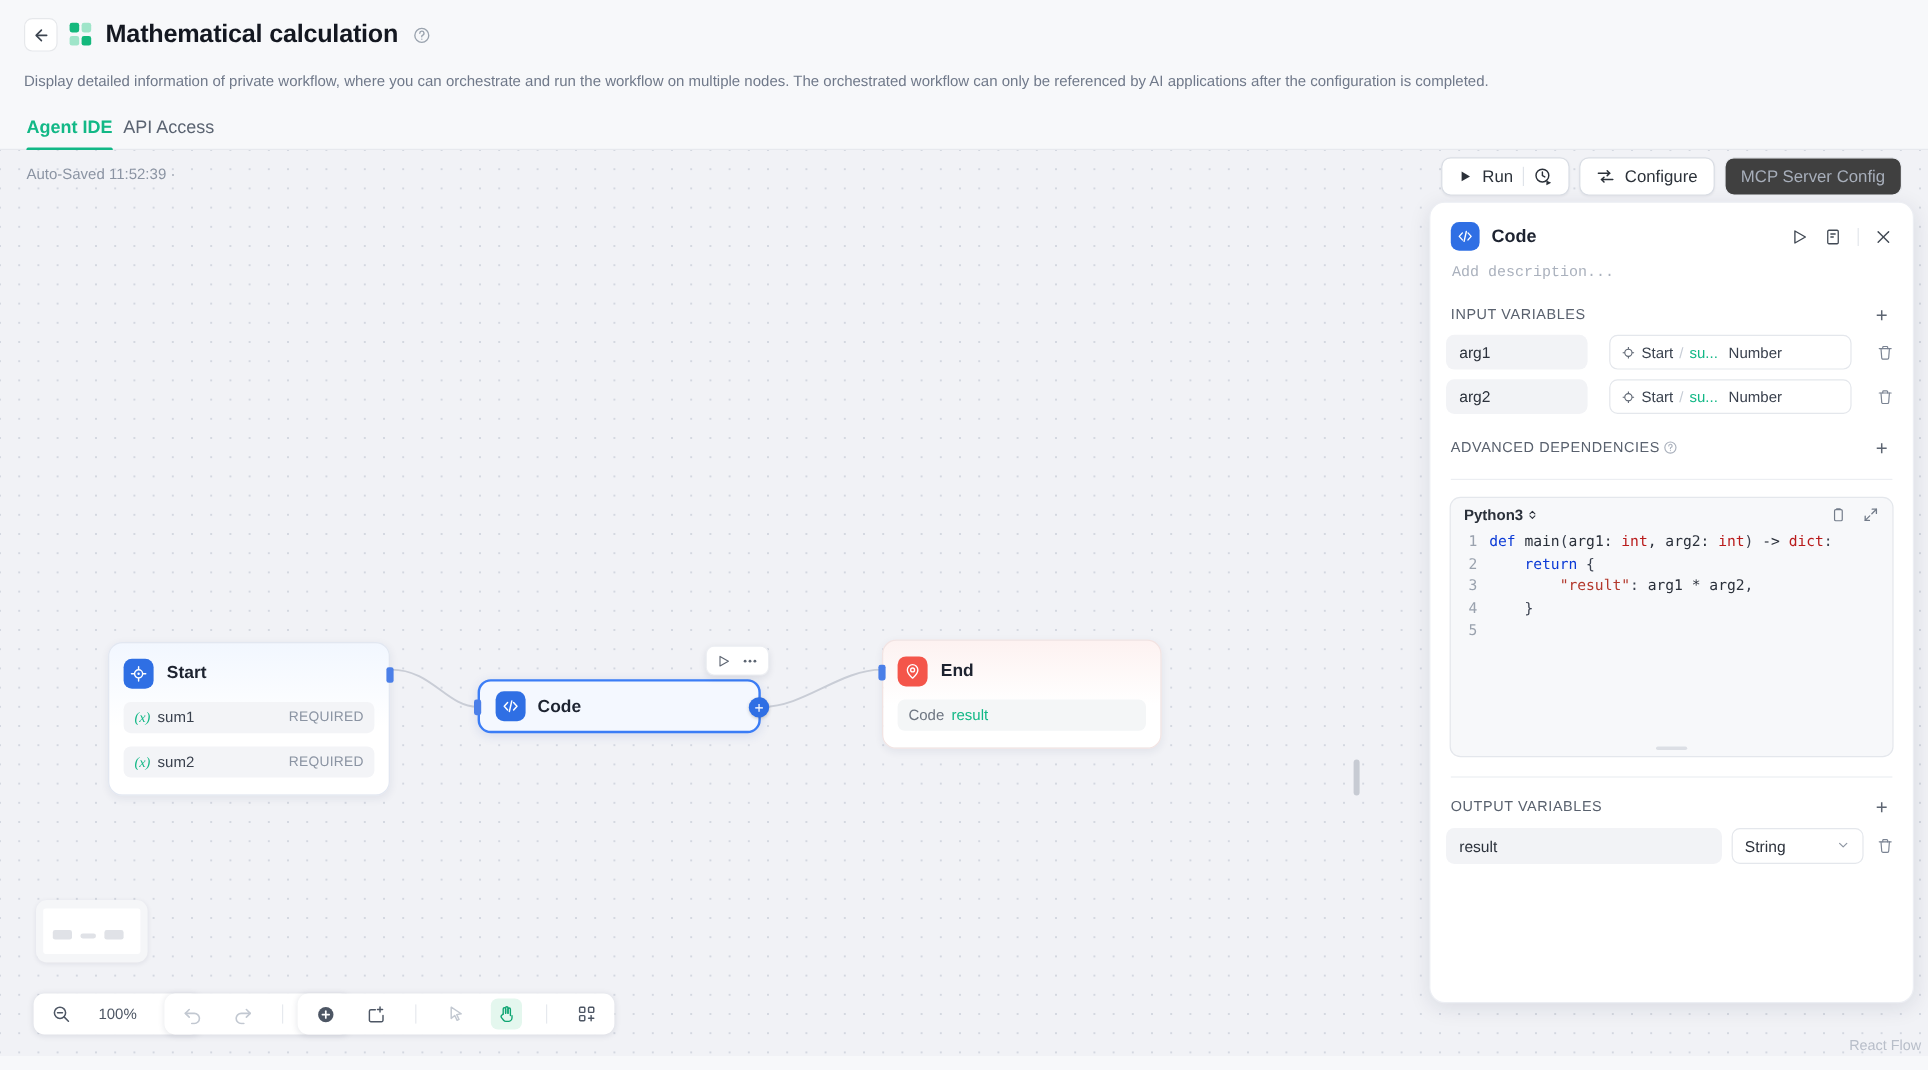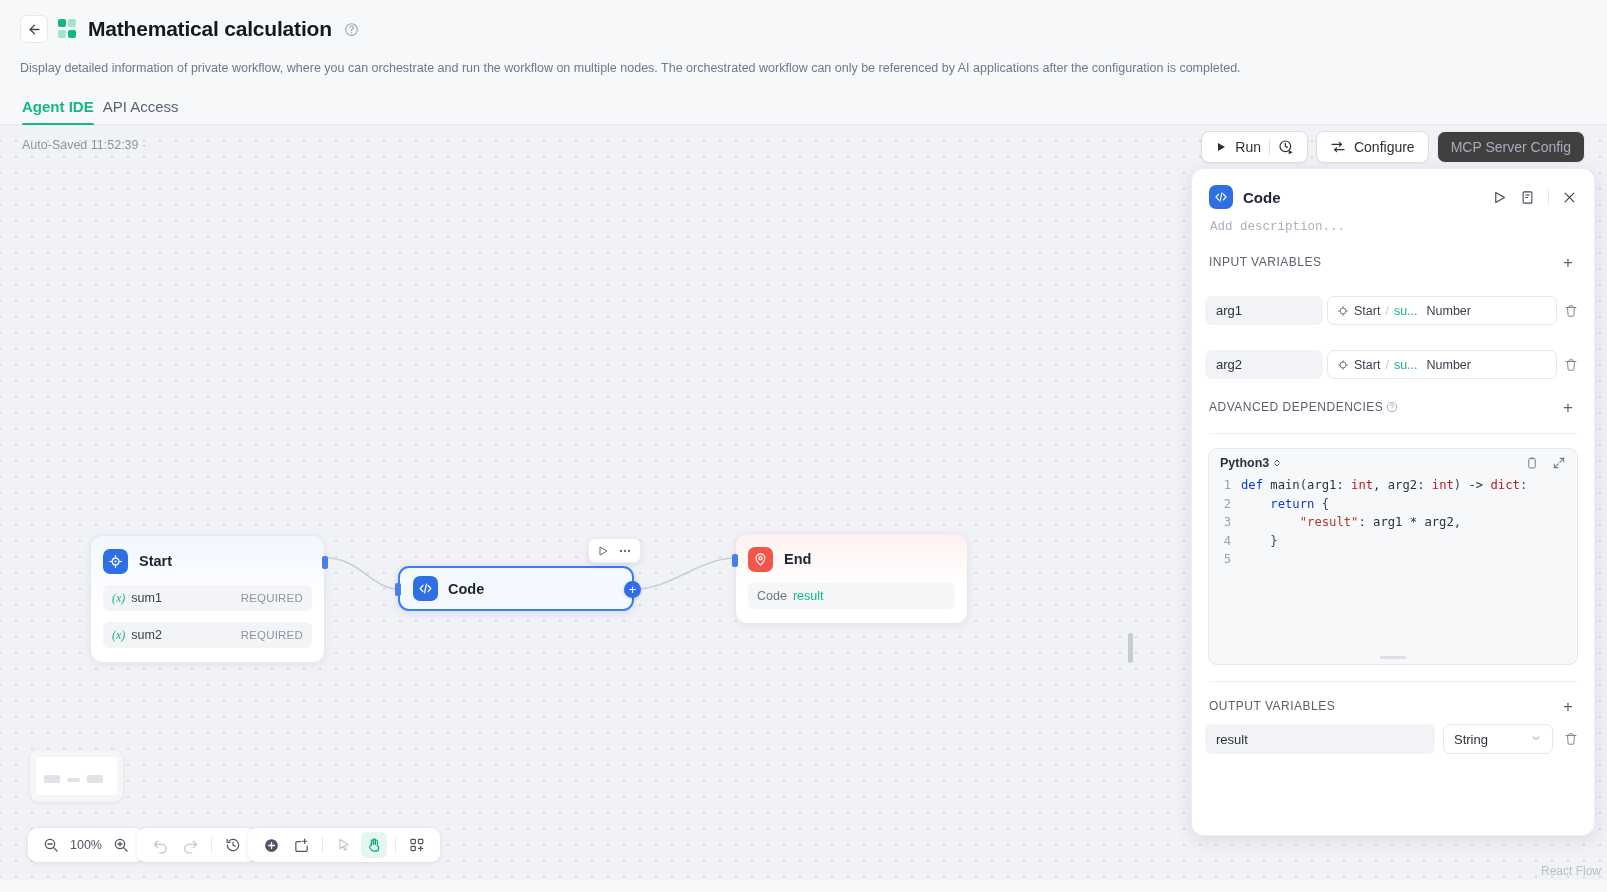--- a/index.html
+++ b/index.html
@@ -106,21 +106,21 @@
   }
   .node-toolbar span { cursor:pointer; color:#5d6572; display:flex; align-items:center; }
 
   
   .minimap {
     position:absolute; left:30px; bottom:78px; width:93px; height:52px;
     background:#f5f6f8; border-radius:9px; padding:7px 6px; box-shadow:0 1px 4px rgba(20,30,60,.08);
   }
   .minimap-inner { background:#fff; width:100%; height:100%; border-radius:2px; position:relative; }
   .mm-node { position:absolute; background:#e0e2e7; border-radius:2px; }
-  .bottom-bar { position:absolute; bottom:18px; display:flex; align-items:center; gap:4px;
+  .bottom-bar { position:absolute; bottom:18px; display:flex; align-items:center; gap:16px;
     background:#fff; border-radius:9px; height:34px; padding:0 10px; box-shadow:0 1px 5px rgba(20,30,60,.10); }
   .bb1 { left:28px; }
   .bb2 { left:137px; }
   .bb3 { left:248px; }
   .bb-btn { width:26px; height:26px; display:flex; align-items:center; justify-content:center;
     border-radius:6px; cursor:pointer; color:#4d5664; }
   .bb-btn.muted { color:#c2c8d1; }
   .bb-btn.active { background:#e4f7ee; color:#0ea572; }
   .zoomlvl { font-size:12.5px; color:#4d5664; min-width:36px; text-align:center; }
   .bb-div { width:1px; height:16px; background:#e6e9ee; margin:0 4px; }
@@ -145,21 +145,21 @@
   .panel-head-actions span { cursor:pointer; display:flex; }
   .ph-div { width:1px; height:15px; background:#e3e6eb; }
   .panel-desc { padding:11px 18px 0 18px; font-size:12.5px; color:#aab1bd;font-family:Liberation Mono, monospace; }
 
   .sec-title-row { display:flex; align-items:center; padding:0 17px; margin-top:19px; }
   .sec-title { font-size:12px; color:#59616e; letter-spacing:.5px; }
   .sec-help { margin-left:3px; color:#a8afbb; display:flex; }
   .plus-sq { margin-left:auto; width:18px; height:18px; display:flex; align-items:center;
     justify-content:center; color:#5d6572; cursor:pointer; font-size:17px; line-height:1; }
 
-  .var-row { display:flex; align-items:center; gap:4px; padding:0 13px; margin-top:25px; }
+  .var-row { display:flex; align-items:center; gap:18px; padding:0 13px; margin-top:8px; }
   .var-name {
     flex:0 0 118px; height:29px; background:#f2f3f6; border-radius:7px; display:flex; align-items:center;
     padding:0 11px; font-size:13px; color:#2c323c;
   }
   .var-ref {
     flex:1; height:29px; background:#fff; border:1px solid #e4e7ec; border-radius:7px;
     display:flex; align-items:center; padding:0 9px; gap:5px; font-size:12.5px; color:#3a424e;
   }
   .var-ref .slash { color:#c6ccd5; }
   .var-ref .su { color:#12b886; }

